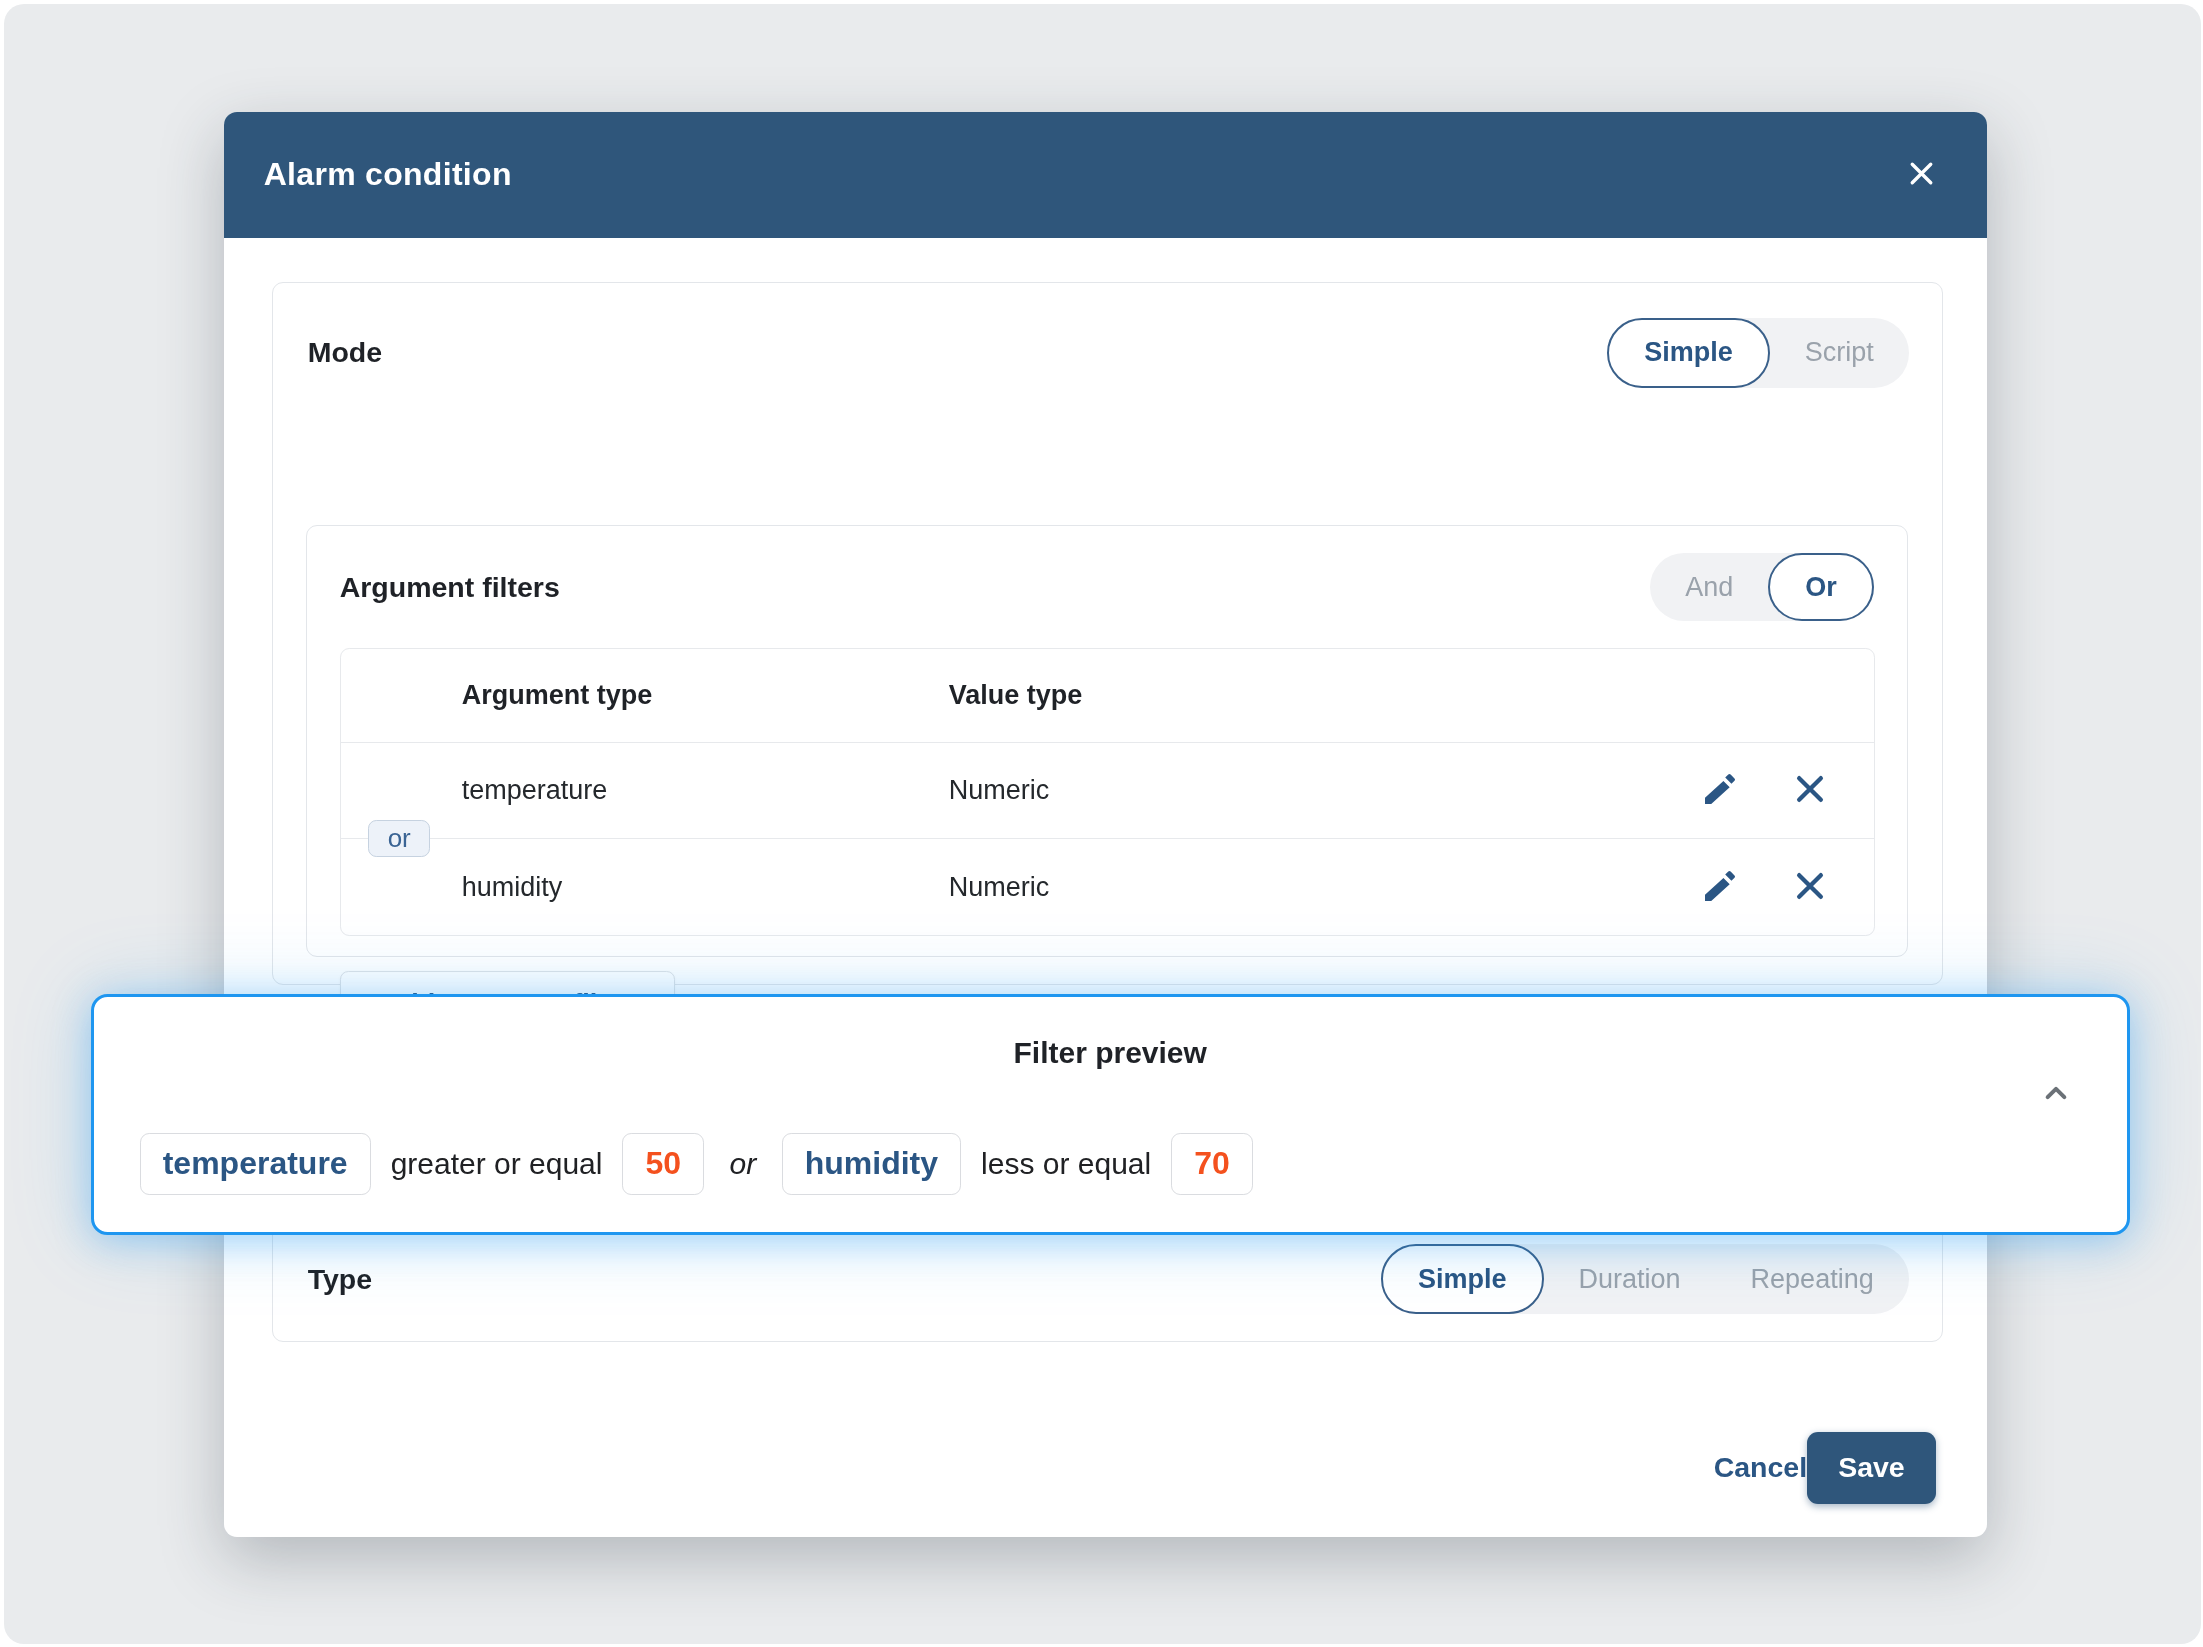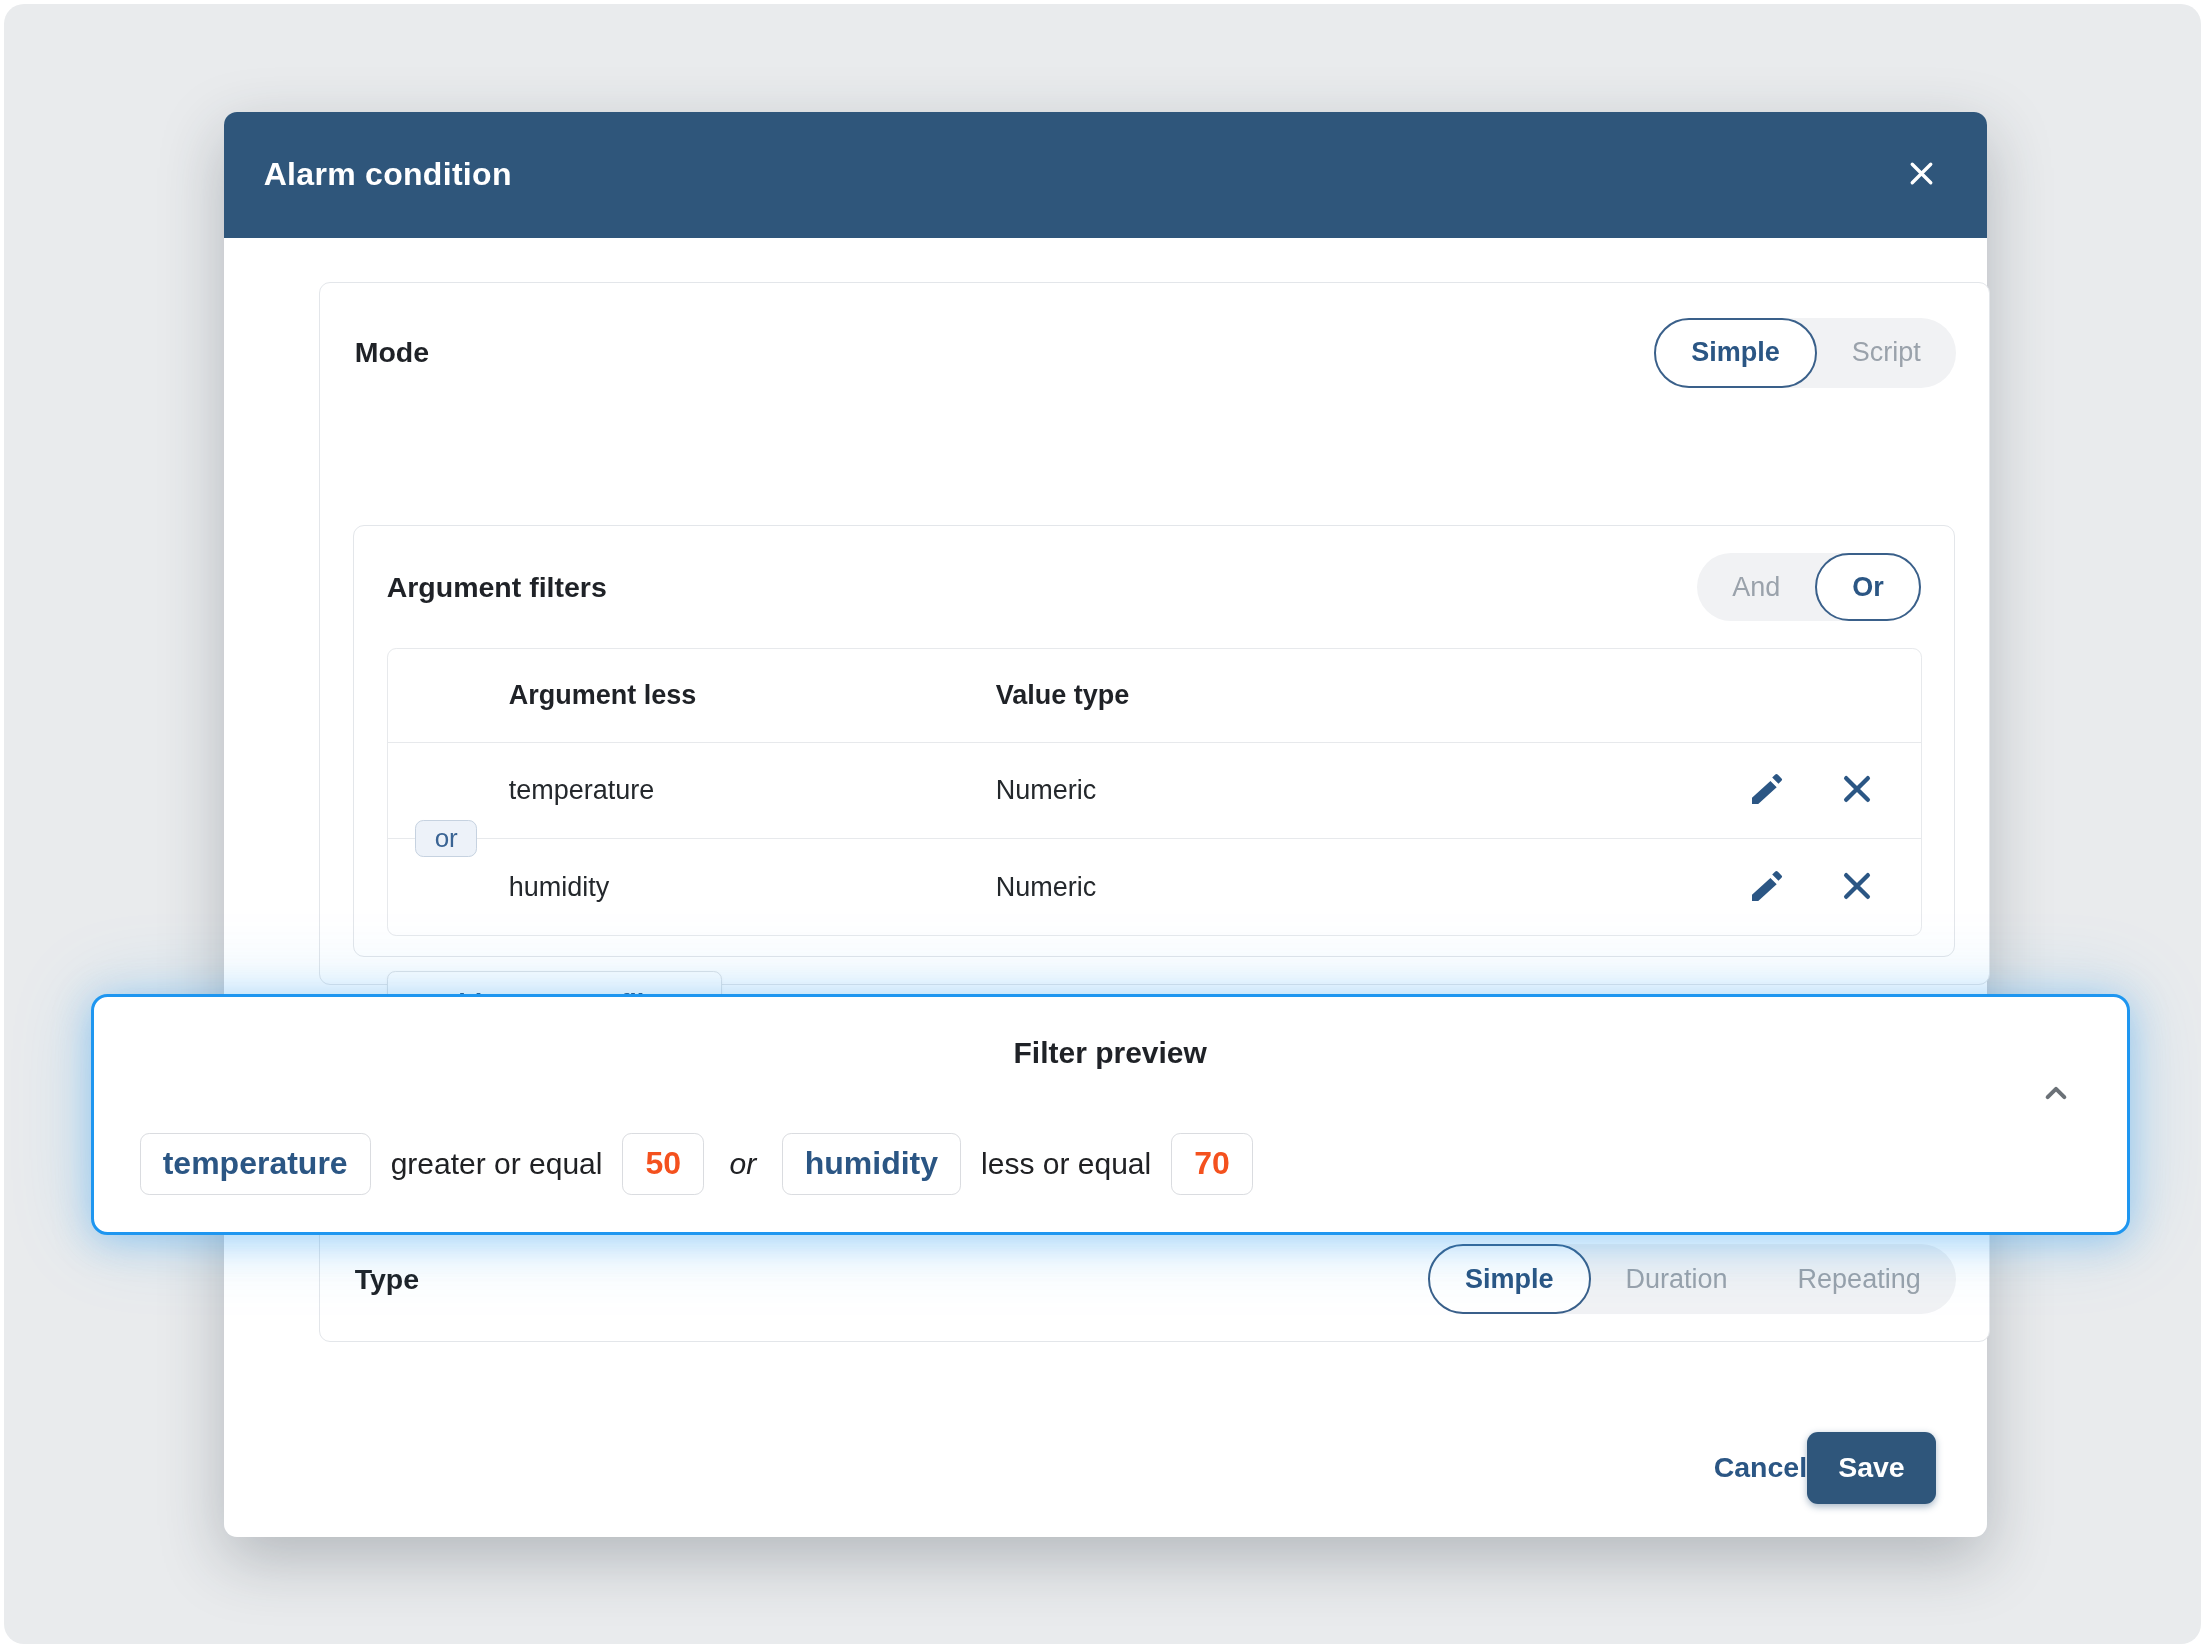--- a/index.html
+++ b/index.html
@@ -18,21 +18,21 @@
   html,body{width:2204px;height:1647px;}
   body{font-family:"Liberation Sans", sans-serif;background:#FFFFFF;overflow:hidden;}
   .canvas{position:absolute;left:3.7px;top:3.7px;width:2197px;height:1640px;background:#E9EBED;border-radius:20px;overflow:hidden;}
 
   
   .modal{position:absolute;left:220px;top:108px;width:1763px;height:1425px;background:#fff;border-radius:13px;box-shadow:0 22px 64px rgba(40,50,60,.28);}
   .modal-header{position:absolute;left:0;top:0;width:100%;height:126px;background:var(--brand);border-radius:13px 13px 0 0;display:flex;align-items:center;padding:4px 40px;}
   .modal-title{color:#fff;font-size:32px;font-weight:bold;letter-spacing:0.3px;}
   .close-btn{margin-left:auto;width:51px;height:51px;display:flex;align-items:center;justify-content:center;cursor:pointer;border:none;background:transparent;}
 
-  .card{position:absolute;background:#fff;border:1.8px solid var(--card-border);border-radius:11px;margin-left:47px;}
+  .card{position:absolute;background:#fff;border:1.8px solid var(--card-border);border-radius:11px;}
   .mode-card{left:48px;top:170px;width:1671px;height:703px;}
   .row-line{position:absolute;display:flex;align-items:center;}
   .section-label{font-size:28.5px;font-weight:bold;color:#1F2227;}
 
   
   .seg{display:flex;align-items:center;background:var(--track);border-radius:37px;height:70px;}
   .seg .opt{display:flex;align-items:center;justify-content:center;height:100%;padding:0 35px;font-size:27px;color:var(--muted);border-radius:37px;cursor:pointer;white-space:nowrap;}
   .seg .opt.selected{background:#fff;border:2.8px solid #3A608A;color:var(--link);font-weight:bold;}
   .seg.small{height:68px;}
 
@@ -106,21 +106,21 @@
         <div class="row-line" style="left:33px;top:27.5px;right:33px;height:68px;">
           <div class="section-label">Argument filters</div>
           <div class="seg small" style="margin-left:auto;text-align:right;">
             <div class="opt">And</div>
             <div class="opt selected">Or</div>
           </div>
         </div>
 
         <div class="af-table">
           <div class="t-header">
-            <div class="col-name">Argument less</div>
+            <div class="col-name">Argument type</div>
             <div class="col-type">Value type</div>
           </div>
 
           <div class="t-row first">
             <div class="col-name">temperature</div>
             <div class="col-type">Numeric</div>
             <div class="row-actions">
               <button class="icon-btn">
                 <span>
                   <svg width="40" height="40" viewBox="0 0 24 24">

